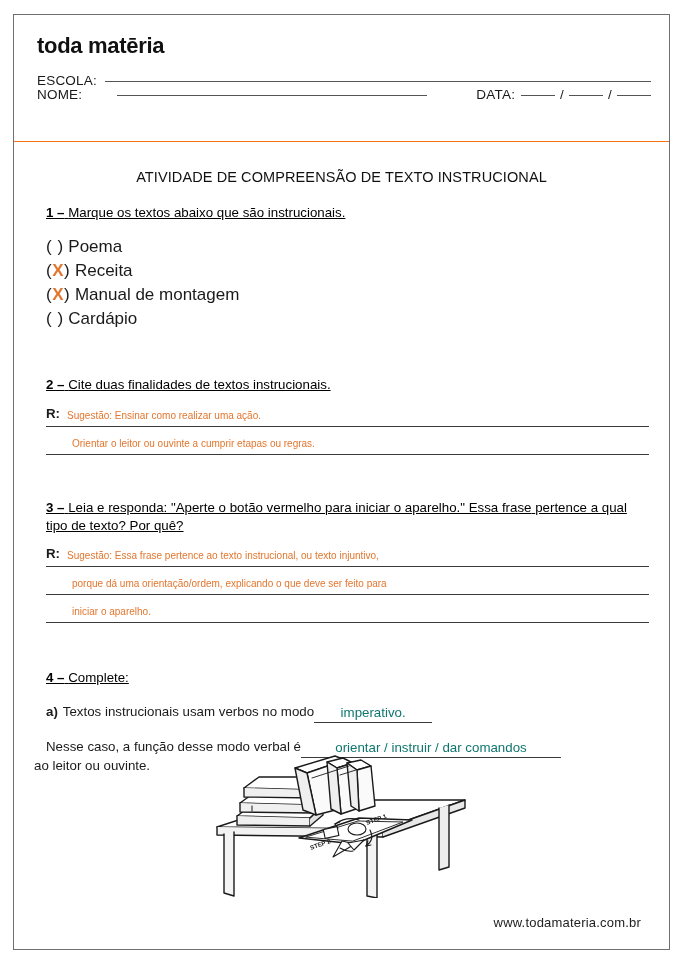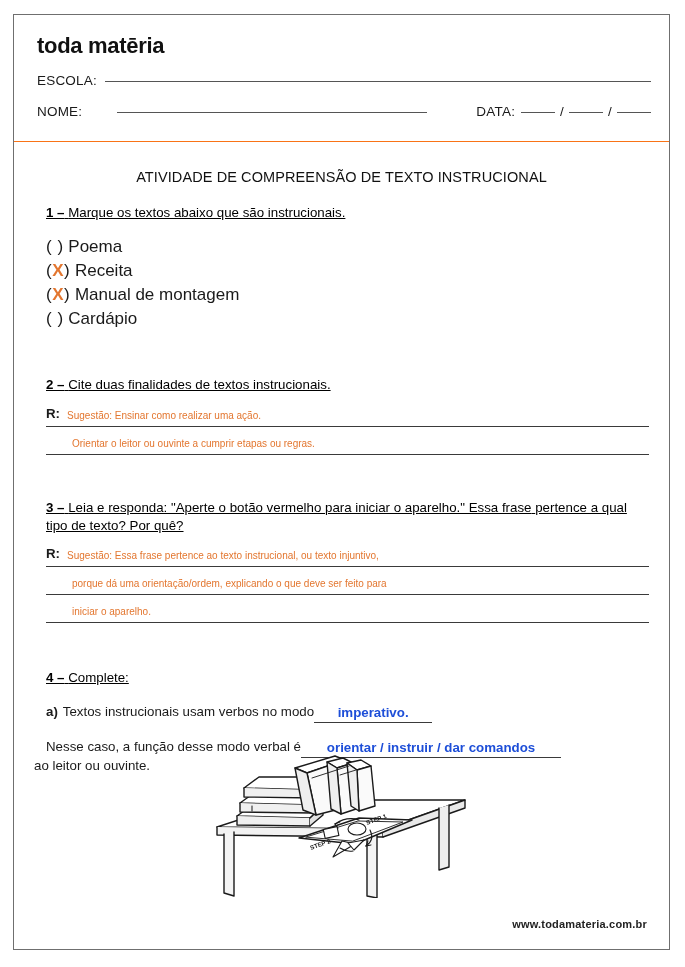--- a/index.html
+++ b/index.html
@@ -49,21 +49,21 @@
     position: absolute;
     left: 23px;
     right: 18px;
     display: flex;
     align-items: baseline;
     font-size: 13.5px;
     letter-spacing: 0.2px;
     color: #1a1a1a;
   }
   .field-row.escola { top: 58px; }
-  .field-row.nome   { top: 89px; gap: 27px; }
+  .field-row.nome   { top: 72px; gap: 27px; }
 
   .field-label { white-space: nowrap; }
 
   .rule {
     flex: 1 1 auto;
     border-bottom: 1px solid #555;
     margin-left: 8px;
     position: relative;
     top: -3px;
     height: 1px;
@@ -167,25 +167,24 @@
     margin-top: 16px;
     font-size: 13.3px;
     line-height: 1.35;
     display: flex;
     align-items: baseline;
     flex-wrap: wrap;
   }
   .blank {
     display: inline-block;
     border-bottom: 1.6px solid #3a3a3a;
-    color: #1d4ed8;
+    color: #0f766e;
     text-align: center;
     position: relative;
     top: 1px;
-    font-weight: bold;
   }
   .blank.b1 { width: 118px; }
   .blank.b2 { width: 260px; }
   .tail-line {
     margin-left: 20px;
     font-size: 13.3px;
     line-height: 1.35;
   }
   .bold-a { font-weight: bold; }
 
@@ -195,24 +194,24 @@
     left: 50%;
     transform: translateX(-50%);
     top: 588px;
     width: 270px;
     height: 168px;
   }
   .illus svg { display: block; width: 100%; height: 100%; }
 
   .footer-url {
     position: absolute;
-    right: 22px;
+    right: 28px;
     bottom: 19px;
-    font-size: 11px;
-    font-weight: bold;
+    font-size: 13px;
+    font-weight: normal;
     letter-spacing: 0.2px;
     color: #222;
   }
 </style>
 </head>
 <body>
 
 <div class="page">
 
   <div class="header">

